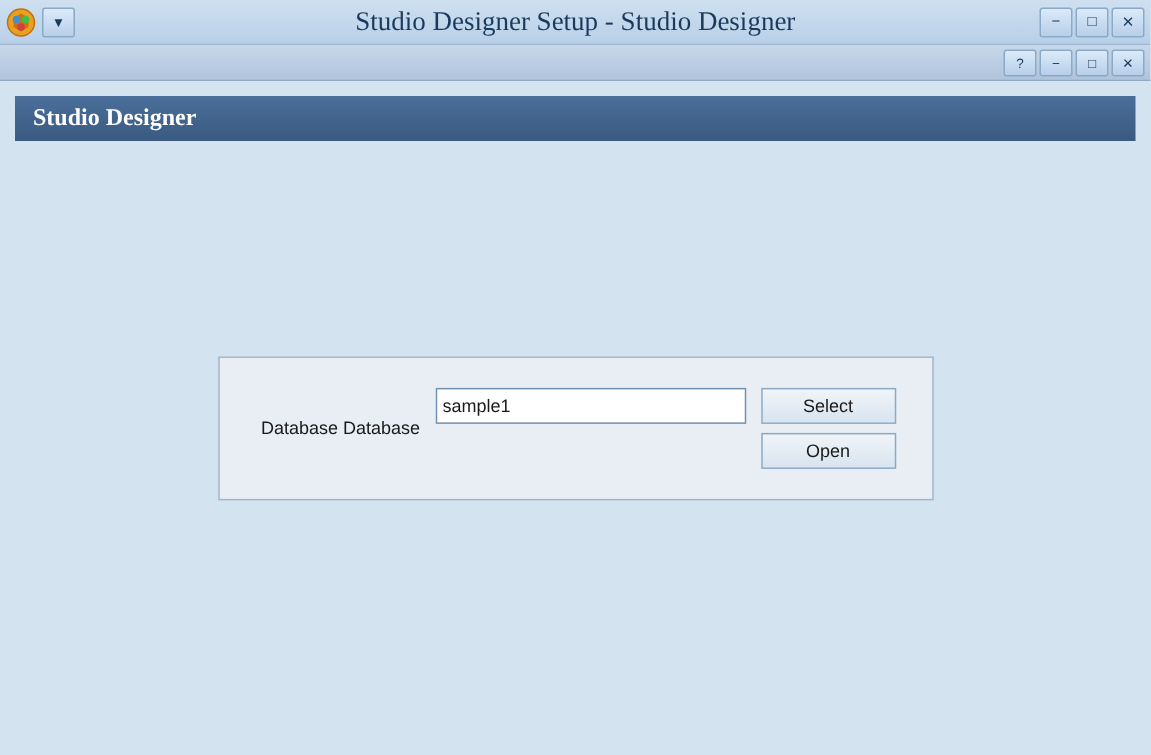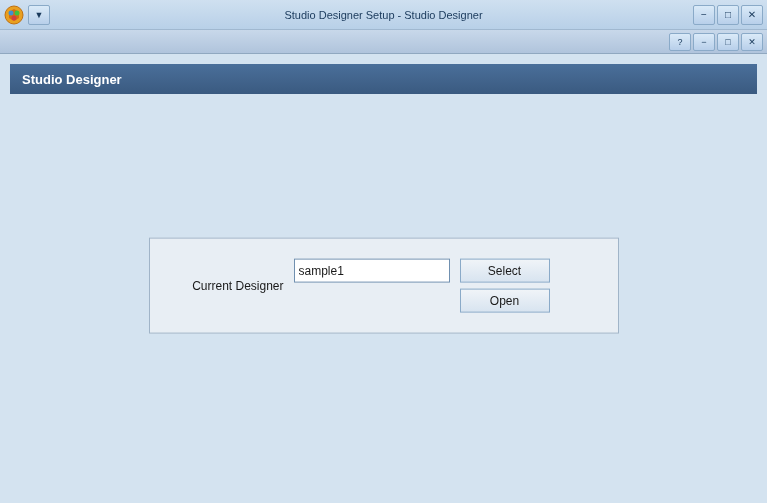--- a/index.html
+++ b/index.html
@@ -42,26 +42,27 @@
       align-items: center;
       justify-content: center;
     }
 
     .app-icon svg {
       width: 20px;
       height: 20px;
     }
 
     .title-bar-title {
-      font-size: 11px;
+      font-size: 18px;
       color: #1a3a5c;
       font-weight: normal;
       position: absolute;
       left: 50%;
       transform: translateX(-50%);
+      font-family: Liberation Serif, serif;
     }
 
     .title-bar-controls {
       display: flex;
       align-items: center;
       gap: 2px;
     }
 
     .title-bar-btn {
       width: 22px;
@@ -132,22 +133,23 @@
       margin: 10px;
       height: 30px;
       background: linear-gradient(to bottom, #4a6f9a, #3a5a80);
       display: flex;
       align-items: center;
       padding: 0 12px;
     }
 
     .page-header-title {
       color: white;
-      font-size: 13px;
+      font-size: 16px;
       font-weight: bold;
+      font-family: Liberation Serif, serif;
     }
 
     
     .center-panel {
       position: absolute;
       top: 50%;
       left: 50%;
       transform: translate(-50%, -40%);
       background: #e8eef4;
       border: 1px solid #a0b4c8;
@@ -168,21 +170,21 @@
 
     .field-label {
       font-size: 12px;
       color: #1a1a1a;
       white-space: nowrap;
       min-width: 110px;
       text-align: right;
     }
 
     .db-input {
-      width: 156px;
+      width: 207px;
       height: 24px;
       border: 1px solid #7090b0;
       background: white;
       padding: 0 4px;
       font-size: 12px;
       color: #1a1a1a;
       outline: none;
     }
 
     .action-btn {
@@ -244,21 +246,21 @@
 </div>
 
 <div class="main-content">
 
   <div class="page-header">
     <span class="page-header-title">Studio Designer</span>
   </div>
 
   <div class="center-panel">
     <div class="panel-row">
-      <span class="field-label">Current Designer</span>
+      <span class="field-label">Database Database</span>
       <div class="input-and-buttons">
         <input class="db-input" type="text" value="sample1" style="">
         <div class="buttons-col">
           <button class="action-btn">Select</button>
           <button class="action-btn">Open</button>
         </div>
       </div>
     </div>
   </div>
 </div>

